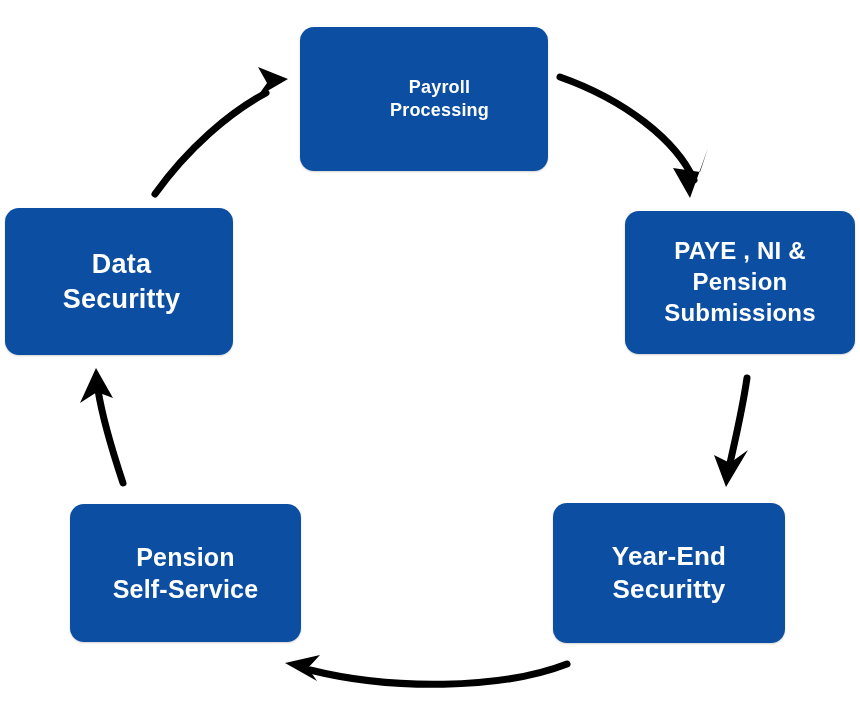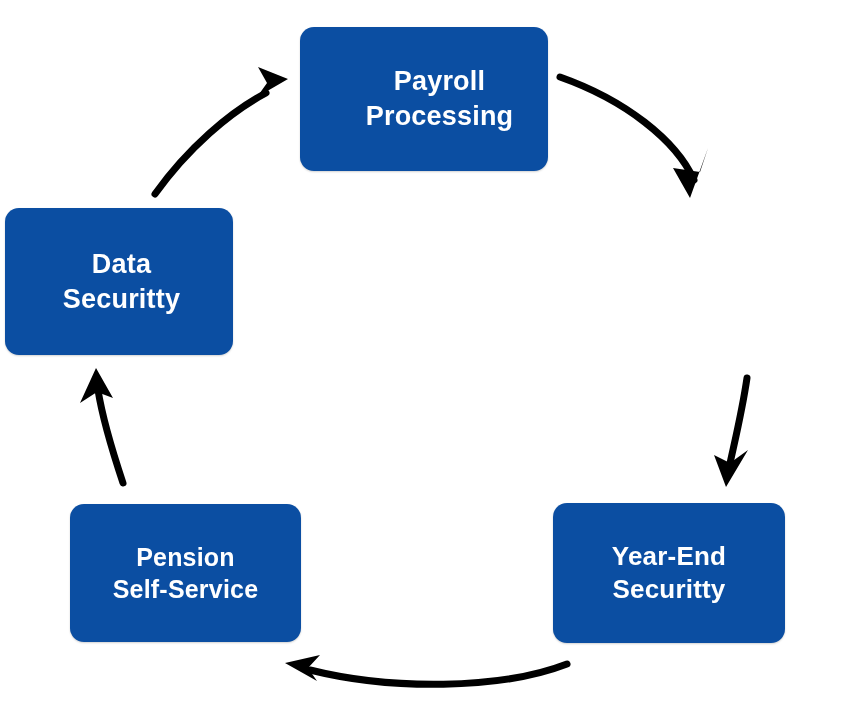--- a/index.html
+++ b/index.html
@@ -32,21 +32,21 @@
     white-space: pre-line;
     box-shadow: 0 1px 2px rgba(0,0,0,0.18);
   }
   .node-label {
     display: block;
     white-space: pre-line;
   }
   
   #node-payroll-processing {
     left: 300px; top: 27px; width: 248px; height: 144px;
-    font-size: 27px;
+    font-size: 18px;
     padding-left: 39px;
   }
   #node-paye-ni-pension {
     left: 625px; top: 211px; width: 230px; height: 143px;
     font-size: 24px;
   }
   #node-year-end-processing {
     left: 553px; top: 503px; width: 232px; height: 140px;
     font-size: 26px;
   }
@@ -97,20 +97,25 @@
       <path d="M 155 194 C 188 148, 230 112, 266 93" stroke="#000000" stroke-width="7" fill="none" stroke-linecap="round"></path>
       <path d="M 288 79 L 257 97 L 267 83 L 258 67 Z" fill="#000000"></path>
     </g>
   </svg>
 
   <div class="node" id="node-payroll-processing" style="background-color: rgb(11, 78, 162); color: rgb(255, 255, 255);">
     <span class="node-label">Payroll
 Processing</span>
   </div>
 
+  <div class="node" id="node-paye-ni-pension" style="background-color: rgb(11, 78, 162); color: rgb(255, 255, 255);">
+    <span class="node-label">PAYE , NI &amp;
+Pension
+Submissions</span>
+  </div>
 
   <div class="node" id="node-year-end-processing" style="background-color: rgb(11, 78, 162); color: rgb(255, 255, 255);">
     <span class="node-label">Year-End
 Securitty</span>
   </div>
 
   <div class="node" id="node-employee-self-service" style="background-color: rgb(11, 78, 162); color: rgb(255, 255, 255);">
     <span class="node-label">Pension
 Self-Service</span>
   </div>

